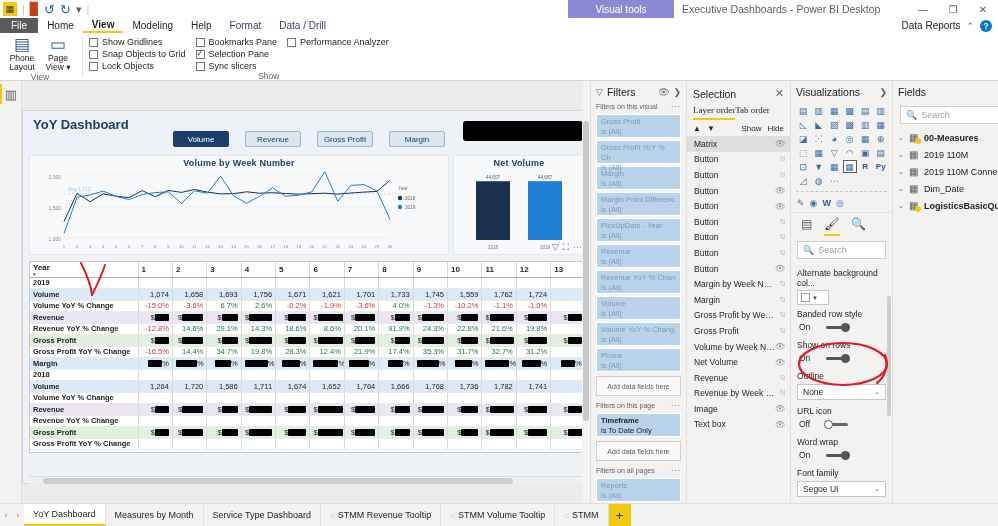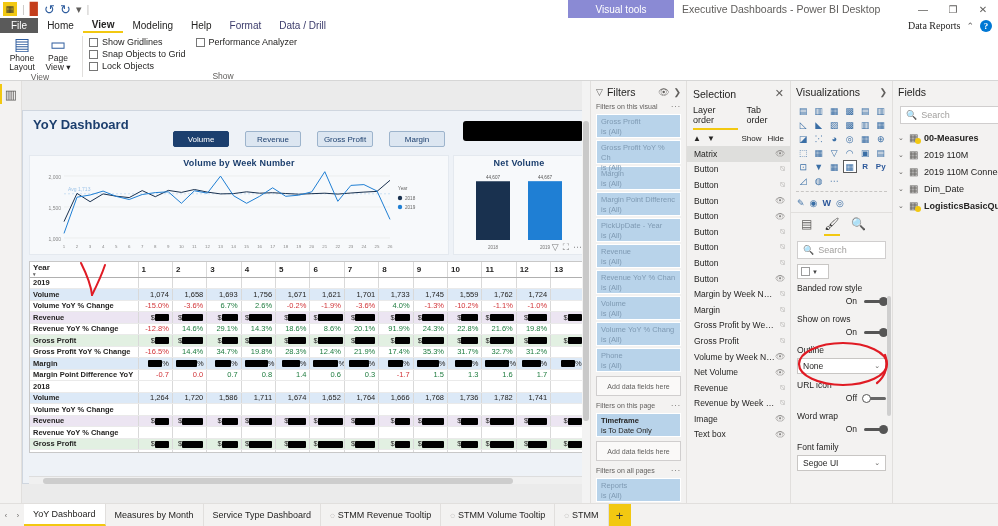--- a/index.html
+++ b/index.html
@@ -52,21 +52,21 @@
     background: #ffffff; display: flex; align-items: stretch; font-size: 10px;
   }
   .rtab {
     padding: 0 9px; display: flex; align-items: center; color: #252423;
     border-bottom: 1px solid transparent; cursor: default;
   }
   .rtab.file { background: #5a5a5a; color: #fff; padding: 0 11px; }
   .rtab.active { background: #ffffff; border-bottom: 2px solid #f2c811; font-weight: bold; }
   .rtab.ctx { color: #3b3b6b; }
   .rtab-spacer { flex: 1; }
-  .rtab-right { display: flex; align-items: center; gap: 6px; padding-right: 6px; font-size: 10px; color: #252423; font-family: Liberation Serif, serif; }
+  .rtab-right { display: flex; align-items: center; gap: 6px; padding-right: 6px; font-size: 10px; color: #252423; }
   .help-circle {
     width: 12px; height: 12px; border-radius: 50%; background: #0078d4;
     color: #fff; font-size: 9px; display: flex; align-items: center;
     justify-content: center; font-weight: bold;
   }
 
   
   .ribbon {
     position: absolute; top: 33px; left: 0; width: 998px; height: 48px;
     background: #ffffff; border-bottom: 1px solid #d6d6d6;
@@ -221,21 +221,21 @@
     display: flex; align-items: center; justify-content: center;
     font-size: 7px; color: #605e5c;
   }
 
   
   .selection {
     position: absolute; top: 81px; left: 686px; width: 104px; height: 422px;
     background: #f3f2f1; border-left: 1px solid #e1dfdd; overflow: hidden;
   }
   .sel-head { display: flex; align-items: center; padding: 6px 6px 2px 6px; }
-  .sel-tabs { display: flex; gap: 8px; padding: 3px 6px 0 6px; font-size: 9px; }
+  .sel-tabs { display: flex; gap: 0; padding: 3px 6px 0 6px; font-size: 9px; font-family: Liberation Serif, serif; }
   .sel-tab { padding-bottom: 3px; color: #252423; }
   .sel-tab.active { border-bottom: 2px solid #f2c811; }
   .sel-ctrls {
     display: flex; align-items: center; gap: 6px; padding: 4px 6px 3px 6px;
     font-size: 8px; color: #252423;
   }
   .sel-ctrls .sp { flex: 1; }
   .sel-list { overflow: hidden; }
   .sel-row {
     display: flex; align-items: center; height: 15.6px; padding: 0 5px 0 7px;
@@ -273,21 +273,21 @@
     display: flex; align-items: center; padding: 0 5px; gap: 4px;
     font-size: 9px; color: #a19f9d;
   }
   .fmt-label { font-size: 8.5px; color: #252423; padding: 4px 6px 2px 6px; }
   .fmt-color {
     margin: 0 6px; width: 32px; height: 15px; border: 1px solid #c8c6c4;
     background: #fff; display: flex; align-items: center; gap: 2px; padding-left: 3px;
   }
   .swatch { width: 9px; height: 9px; border: 1px solid #9b9b9b; background: #fff; }
   .caret { font-size: 6px; color: #444; }
-  .toggle { display: flex; align-items: center; gap: 7px; padding: 1px 6px 4px 8px; font-size: 8.5px; justify-content: flex-end; }
+  .toggle { display: flex; align-items: center; gap: 16px; padding: 1px 6px 4px 8px; font-size: 8.5px; }
   .tgl-track {
     width: 22px; height: 3px; background: #555; border-radius: 2px; position: relative;
   }
   .tgl-knob {
     position: absolute; right: -2px; top: -3px; width: 9px; height: 9px;
     border-radius: 50%; background: #555;
   }
   .tgl-track.off { background: #666; }
   .tgl-track.off .tgl-knob {
     left: -2px; right: auto; background: #fff; border: 1.5px solid #555;
@@ -408,20 +408,34 @@
               <span class="chkbox"></span>
               <span>Show Gridlines</span>
             </label>
             <label class="chkrow">
               <span class="chkbox"></span>
               <span>Snap Objects to Grid</span>
             </label>
             <label class="chkrow">
               <span class="chkbox"></span>
               <span>Lock Objects</span>
+            </label>
+          </div>
+          <div class="chkcol">
+            <label class="chkrow">
+              <span class="chkbox"></span>
+              <span>Bookmarks Pane</span>
+            </label>
+            <label class="chkrow">
+              <span class="chkbox on"></span>
+              <span>Selection Pane</span>
+            </label>
+            <label class="chkrow">
+              <span class="chkbox"></span>
+              <span>Sync slicers</span>
             </label>
           </div>
           <div class="chkcol">
             <label class="chkrow">
               <span class="chkbox"></span>
               <span>Performance Analyzer</span>
             </label>
           </div>
         </div>
       </div>
@@ -669,36 +683,20 @@
                 <td class="num"><span class="blk" style="width:18px"></span>%</td>
                 <td class="num"><span class="blk" style="width:25px"></span>%</td>
                 <td class="num"><span class="blk" style="width:20px"></span>%</td>
                 <td class="num"><span class="blk" style="width:15px"></span>%</td>
                 <td class="num"><span class="blk" style="width:22px"></span>%</td>
                 <td class="num"><span class="blk" style="width:17px"></span>%</td>
                 <td class="num"><span class="blk" style="width:24px"></span>%</td>
                 <td class="num"><span class="blk" style="width:19px"></span>%</td>
                 <td class="num"><span class="blk" style="width:14px"></span>%</td>
               </tr>
-              <tr class="r-pct">
-                <td class="lbl">Margin Point Difference YoY</td>
-                <td class="num neg">-0.7</td>
-                <td class="num neg">0.0</td>
-                <td class="num pos">0.7</td>
-                <td class="num pos">0.8</td>
-                <td class="num pos">1.4</td>
-                <td class="num pos">0.6</td>
-                <td class="num pos">0.3</td>
-                <td class="num neg">-1.7</td>
-                <td class="num pos">1.5</td>
-                <td class="num pos">1.3</td>
-                <td class="num pos">1.6</td>
-                <td class="num pos">1.7</td>
-                <td class="num "></td>
-              </tr>
               <tr>
                 <td class="yr">2018</td>
                 <td></td>
                 <td></td>
                 <td></td>
                 <td></td>
                 <td></td>
                 <td></td>
                 <td></td>
                 <td></td>
@@ -1033,20 +1031,21 @@
     <div class="viz-tabs">
       <div class="viz-tab">▤</div>
       <div class="viz-tab active">🖌</div>
       <div class="viz-tab">🔍</div>
     </div>
     <div class="viz-search">
       <span>🔍</span>
       <span>Search</span>
     </div>
 
+    <div class="fmt-label">Alternate background col...</div>
     <div class="fmt-color">
       <span class="swatch"></span>
       <span class="caret">▼</span>
     </div>
 
     <div class="fmt-label">Banded row style</div>
     <div class="toggle">
       <span>On</span>
       <span class="tgl-track">
           <span class="tgl-knob"></span>

